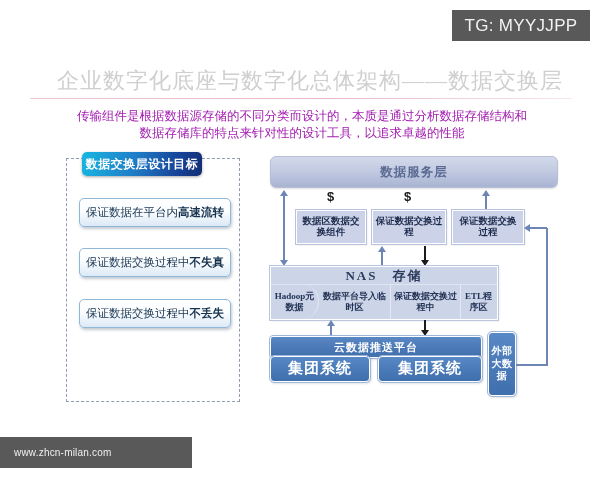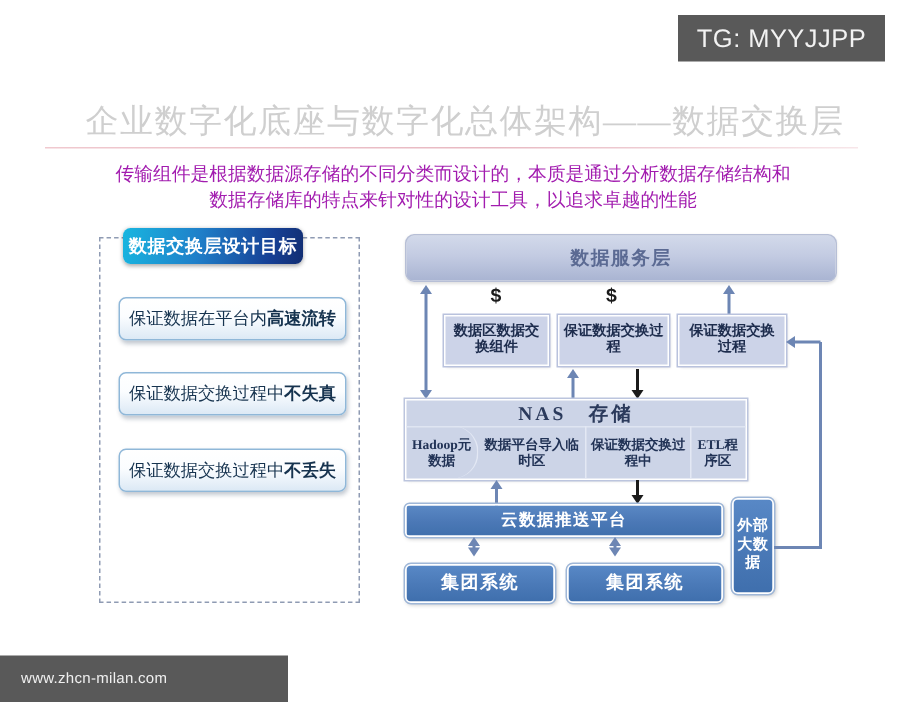--- a/index.html
+++ b/index.html
@@ -115,25 +115,25 @@
 
   
   #cloud{
     left:4px;top:180px;width:212px;height:22px;border-radius:3px;
     background:linear-gradient(180deg,#5a88c4 0%,#4b78b6 55%,#4070ad 100%);
     border:1px solid #ffffff;outline:1px solid #9fb7d8;
     box-shadow:1px 1px 3px rgba(0,0,0,.22);
     color:#ffffff;font-size:11px;font-weight:bold;letter-spacing:1px;
   }
   .grp{
-    top:220px;height:26px;border-radius:4px;
+    top:200px;height:26px;border-radius:4px;
     background:linear-gradient(180deg,#5888c6 0%,#4a79b7 55%,#3f6fad 100%);
     border:1px solid #ffffff;outline:1px solid #9fb7d8;
     box-shadow:1px 1px 3px rgba(0,0,0,.22);
-    color:#ffffff;font-size:12px;font-weight:bold;letter-spacing:1px;
+    color:#ffffff;font-size:15px;font-weight:bold;letter-spacing:1px;
   }
   #grp-0{left:4px;width:100px;}
   #grp-1{left:112px;width:104px;}
 
   
   #ext-bd{
     left:222px;top:176px;width:28px;height:64px;border-radius:4px;
     background:linear-gradient(180deg,#5888c6 0%,#4a79b7 55%,#3f6fad 100%);
     border:1px solid #ffffff;outline:1px solid #9fb7d8;
     box-shadow:1px 1px 3px rgba(0,0,0,.22);

